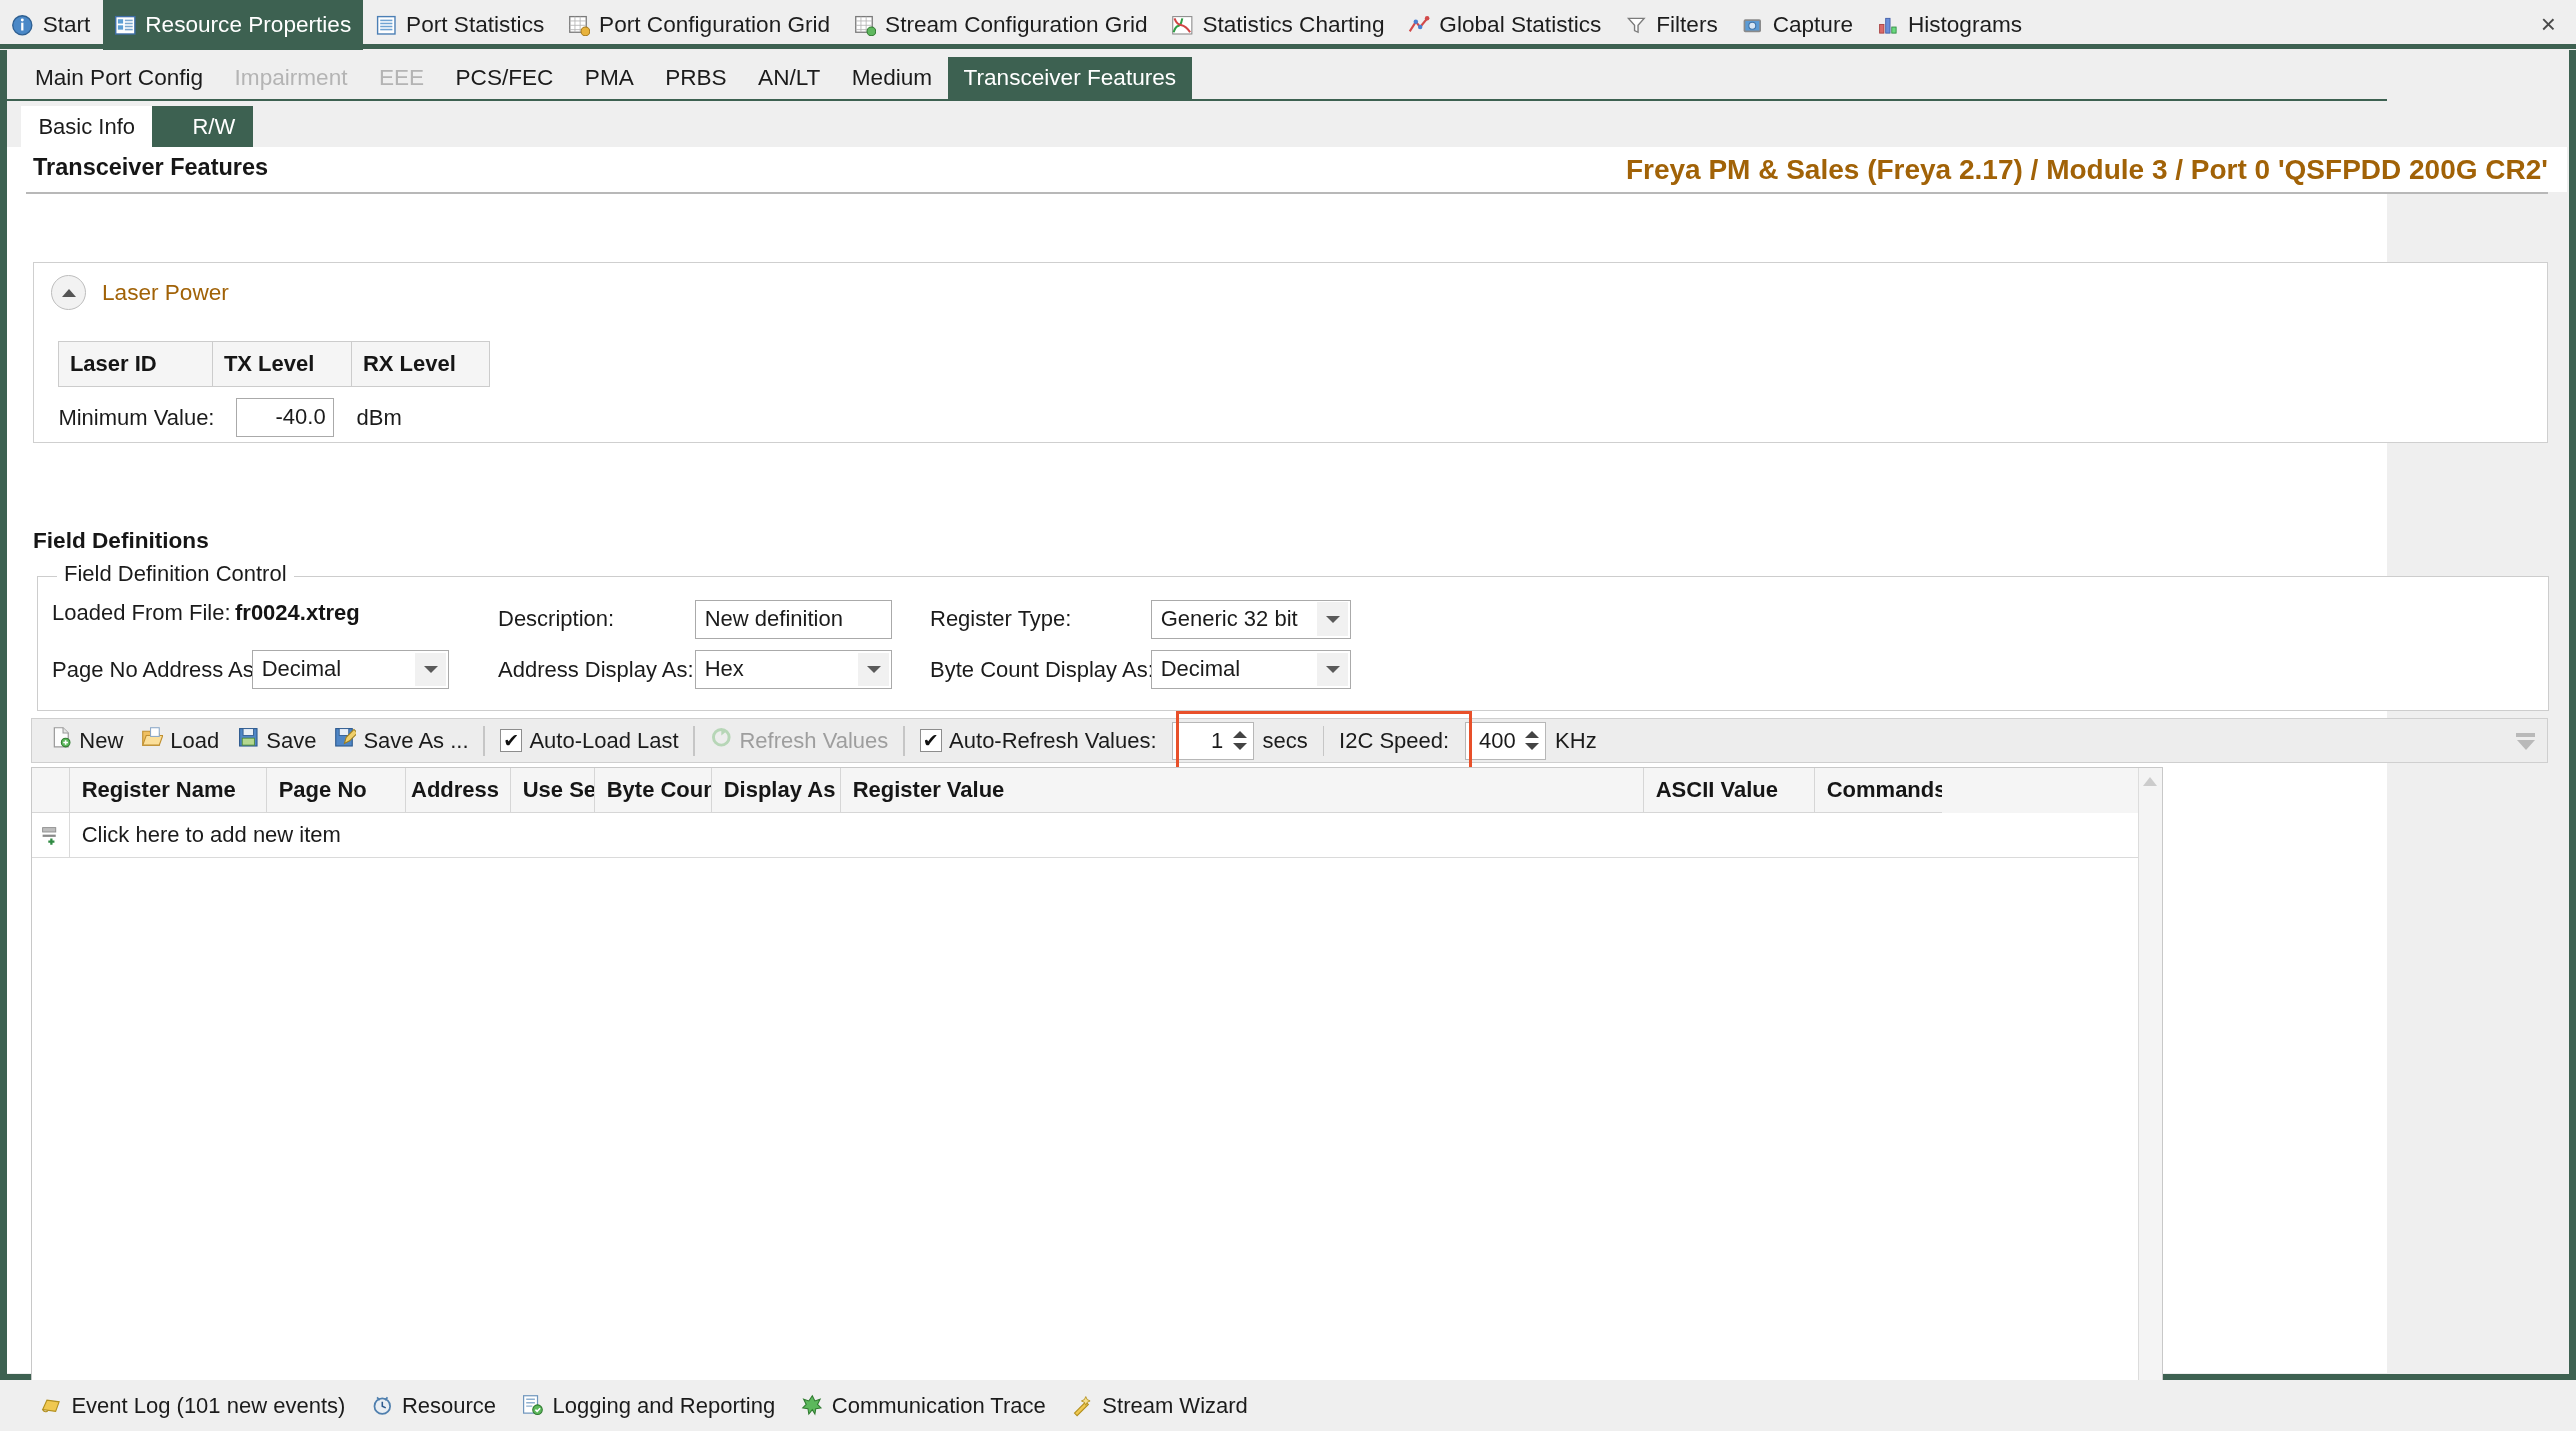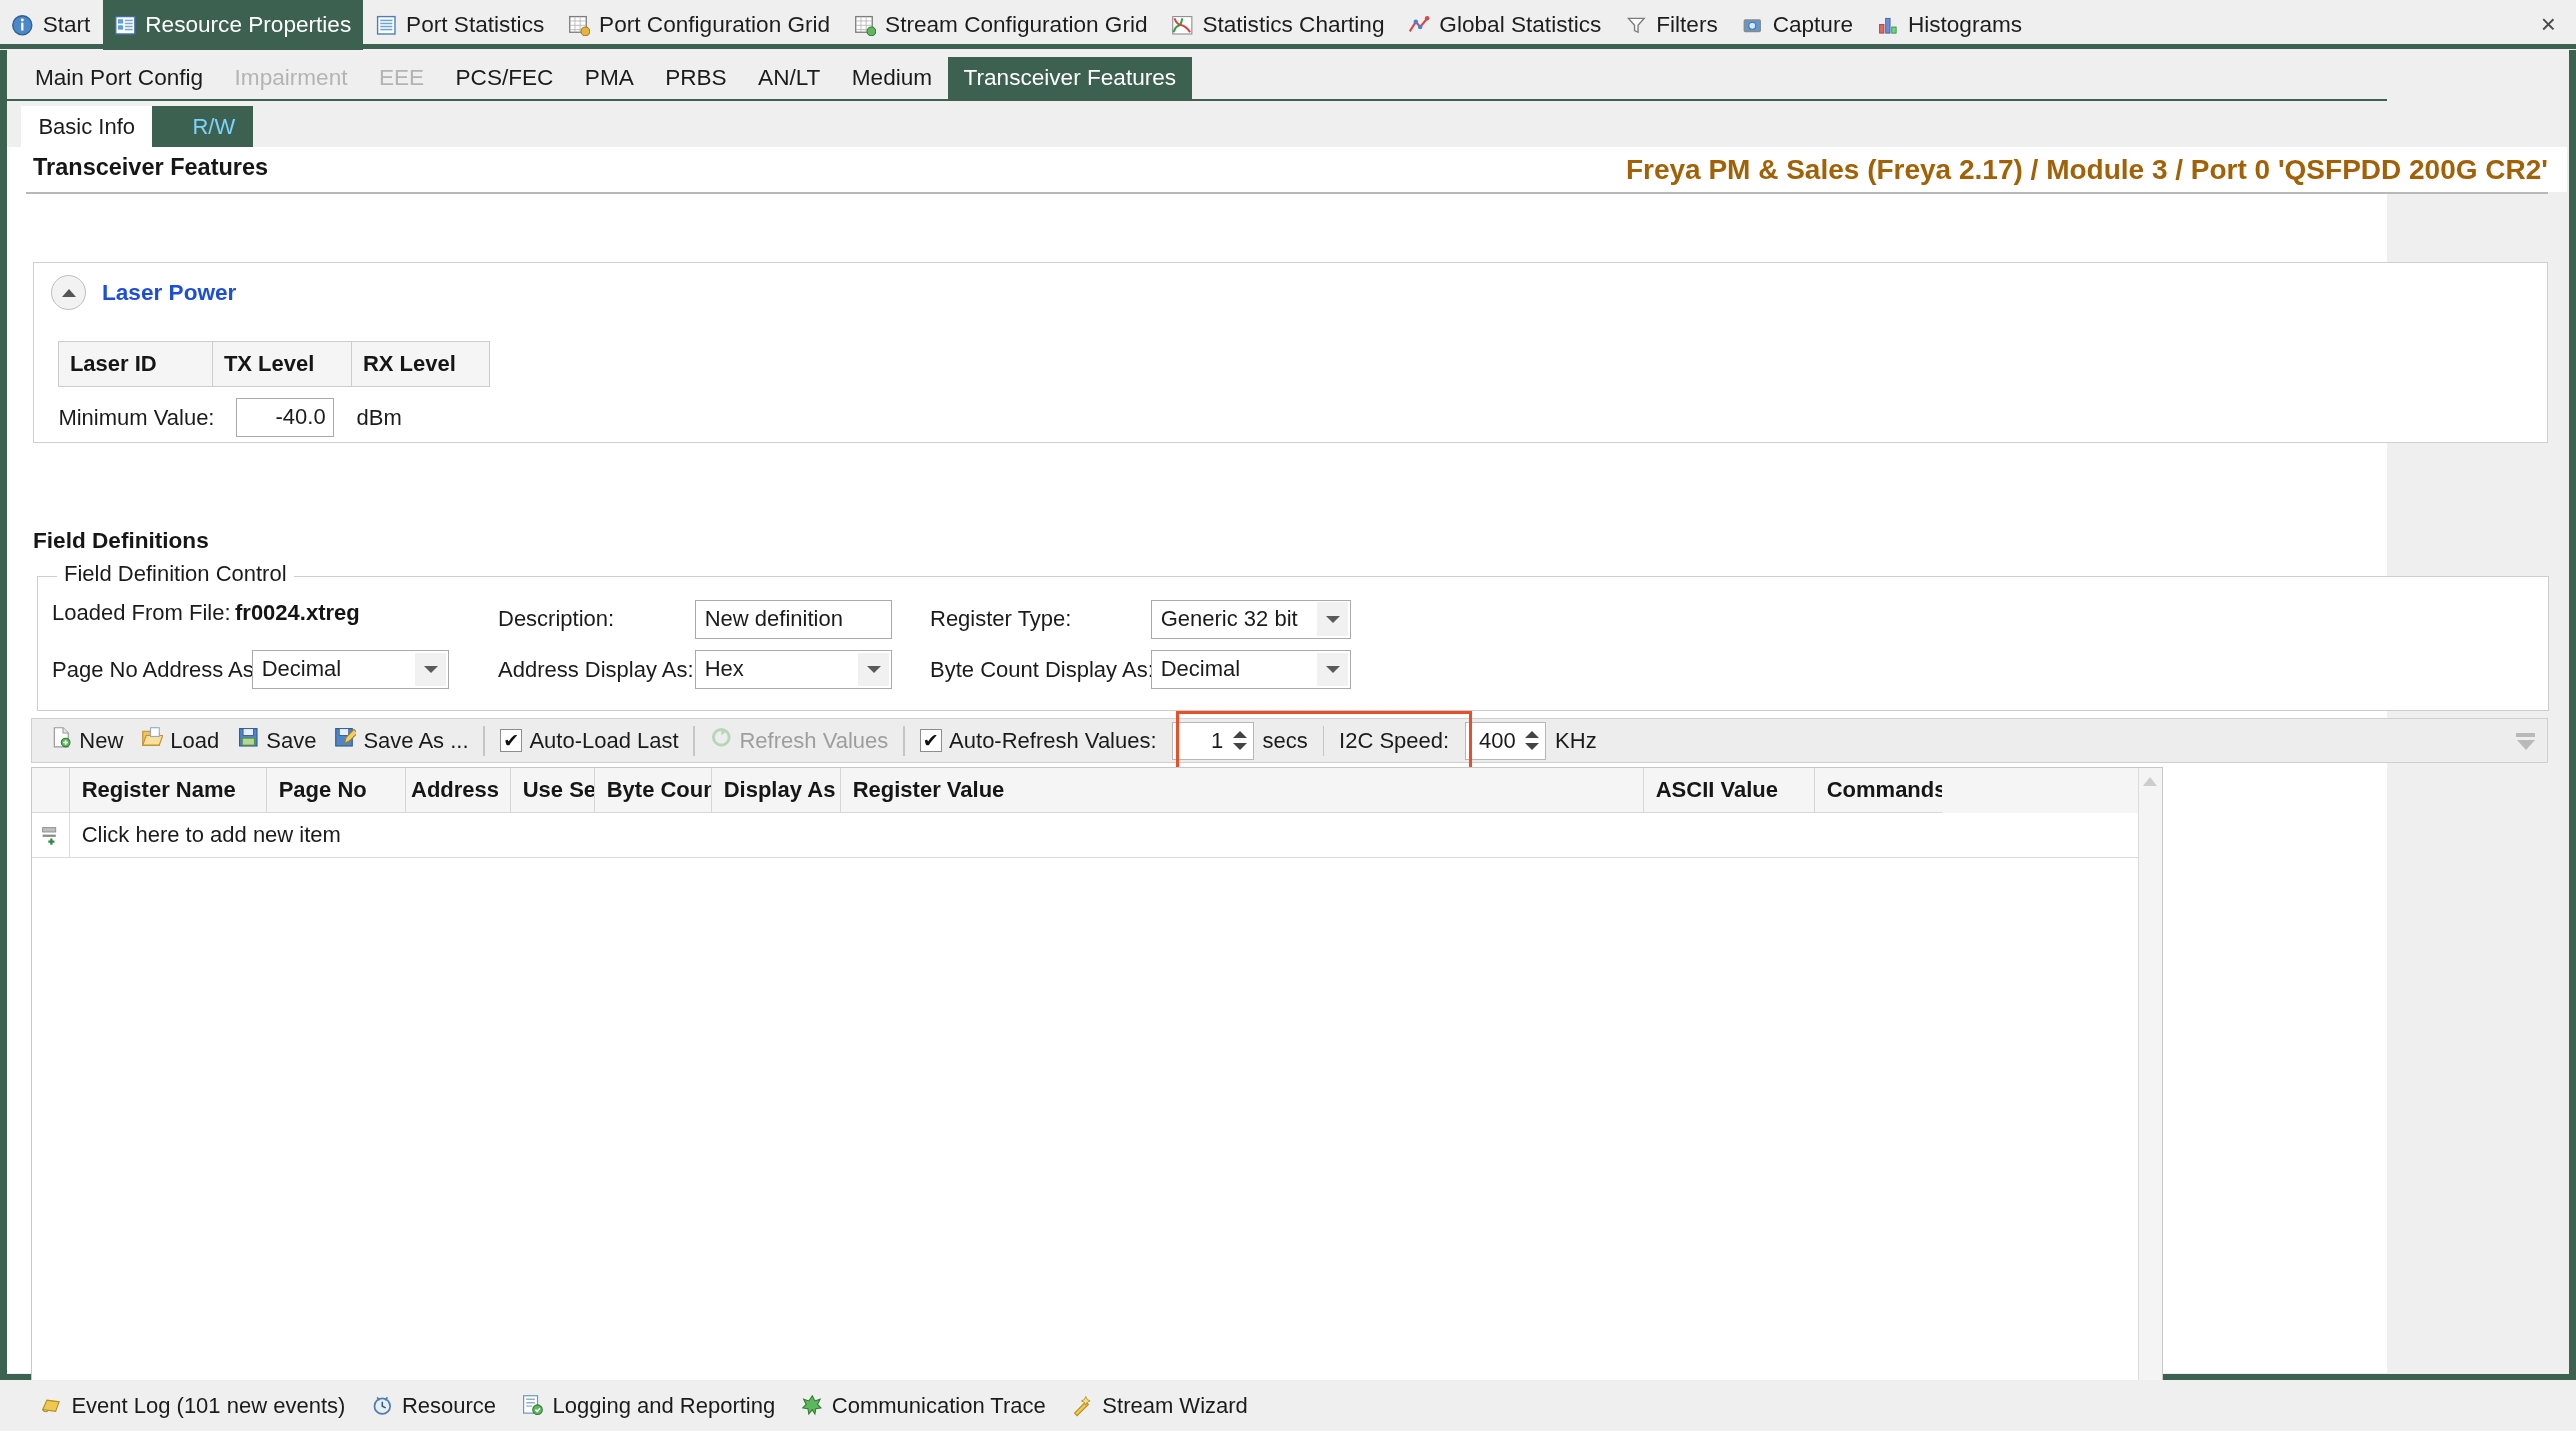--- a/index.html
+++ b/index.html
@@ -68,21 +68,21 @@
   
   .lvl3-tabbar {
     position: absolute; left: 0; top: 0; width: 2560px; height: 46px;
     background: #efefef; display: flex; align-items: flex-end; padding-left: 14px;
   }
   .lvl3-tab {
     height: 41px; padding: 0 17.4px; font-size: 22px; color: #1b1b1b;
     display: flex; align-items: center;
   }
   .lvl3-tab.selected { background: #ffffff; }
-  .lvl3-tab.active { background: #3d6151; color: #7dd3fc; padding-left: 40px; }
+  .lvl3-tab.active { background: #3d6151; color: #ffffff; padding-left: 40px; }
 
   
   .title-row {
     position: absolute; left: 0; top: 46px; width: 2560px; height: 45px;
     background: #ffffff;
   }
   .title-left {
     position: absolute; left: 26px; top: 7px;
     font-size: 23.5px; font-weight: bold; color: #161616;
   }
@@ -105,21 +105,21 @@
     width: 35px; height: 35px; border-radius: 50%;
     border: 1.7px solid #bdbdbd; background: #f2f2f2;
     display: flex; align-items: center; justify-content: center;
   }
   .collapser .caret {
     width: 0; height: 0; border-left: 7.8px solid transparent;
     border-right: 7.8px solid transparent; border-bottom: 8.7px solid #555;
   }
   .laser-title {
     position: absolute; left: 68px; top: 17.4px;
-    font-size: 22.6px; font-weight: bold; color: #1d4ed8;
+    font-size: 22.6px; font-weight: normal; color: #a16207;
   }
   .laser-table {
     position: absolute; left: 24.4px; top: 78px;
     border-collapse: collapse;
   }
   .laser-table th {
     background: #f5f5f5; border: 1.7px solid #cccccc;
     font-size: 22px; font-weight: bold; color: #161616;
     text-align: left; padding: 7px 10.5px; height: 45px;
   }

